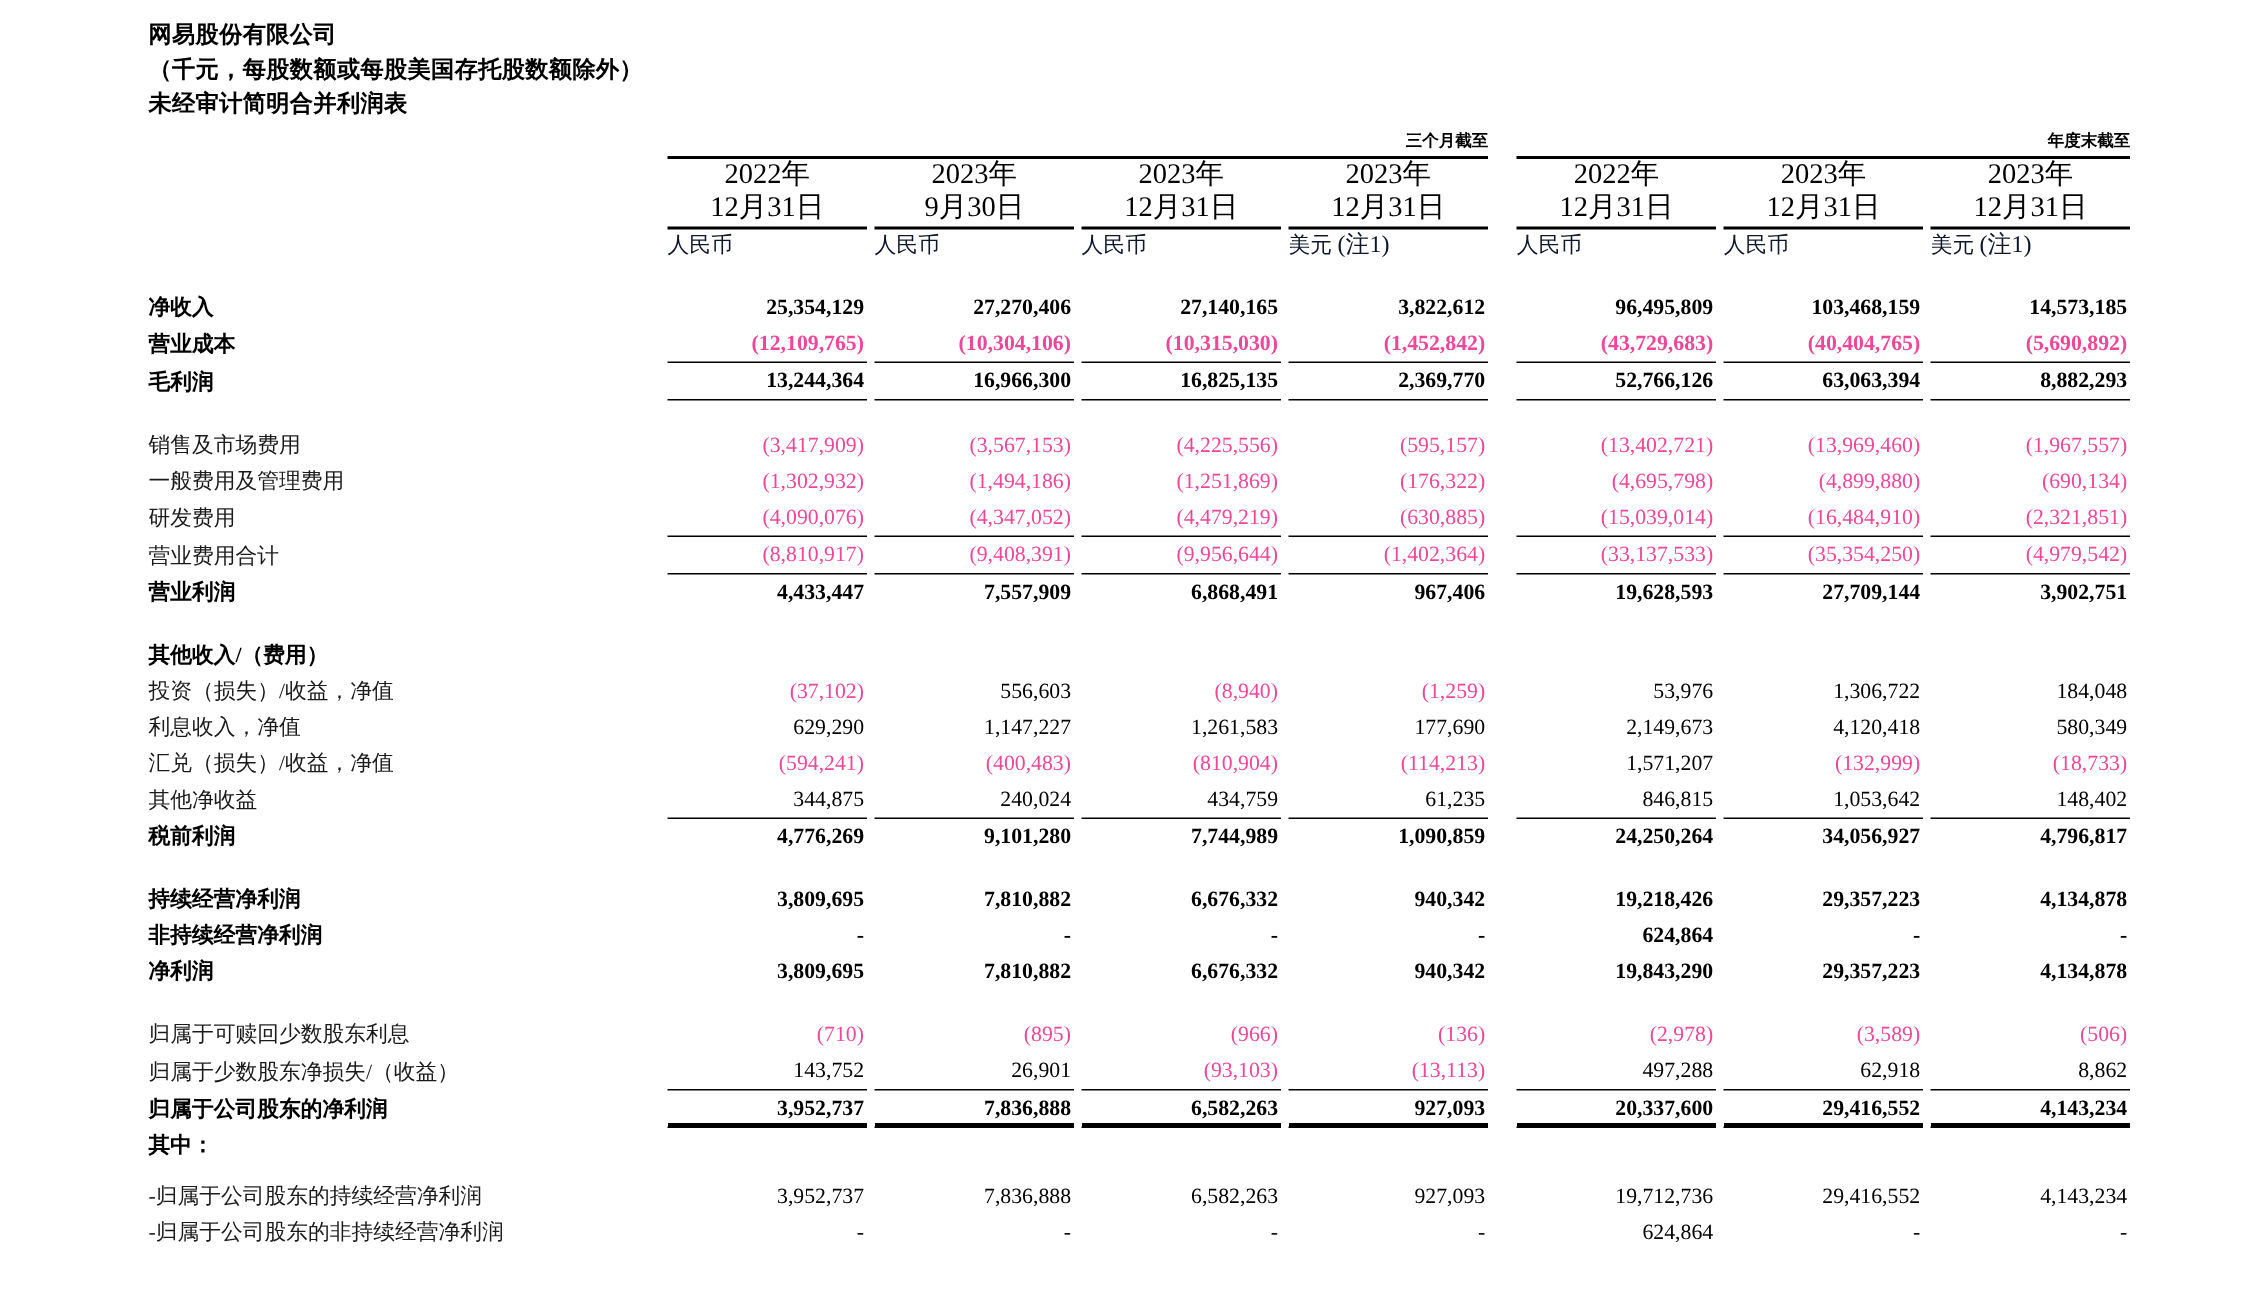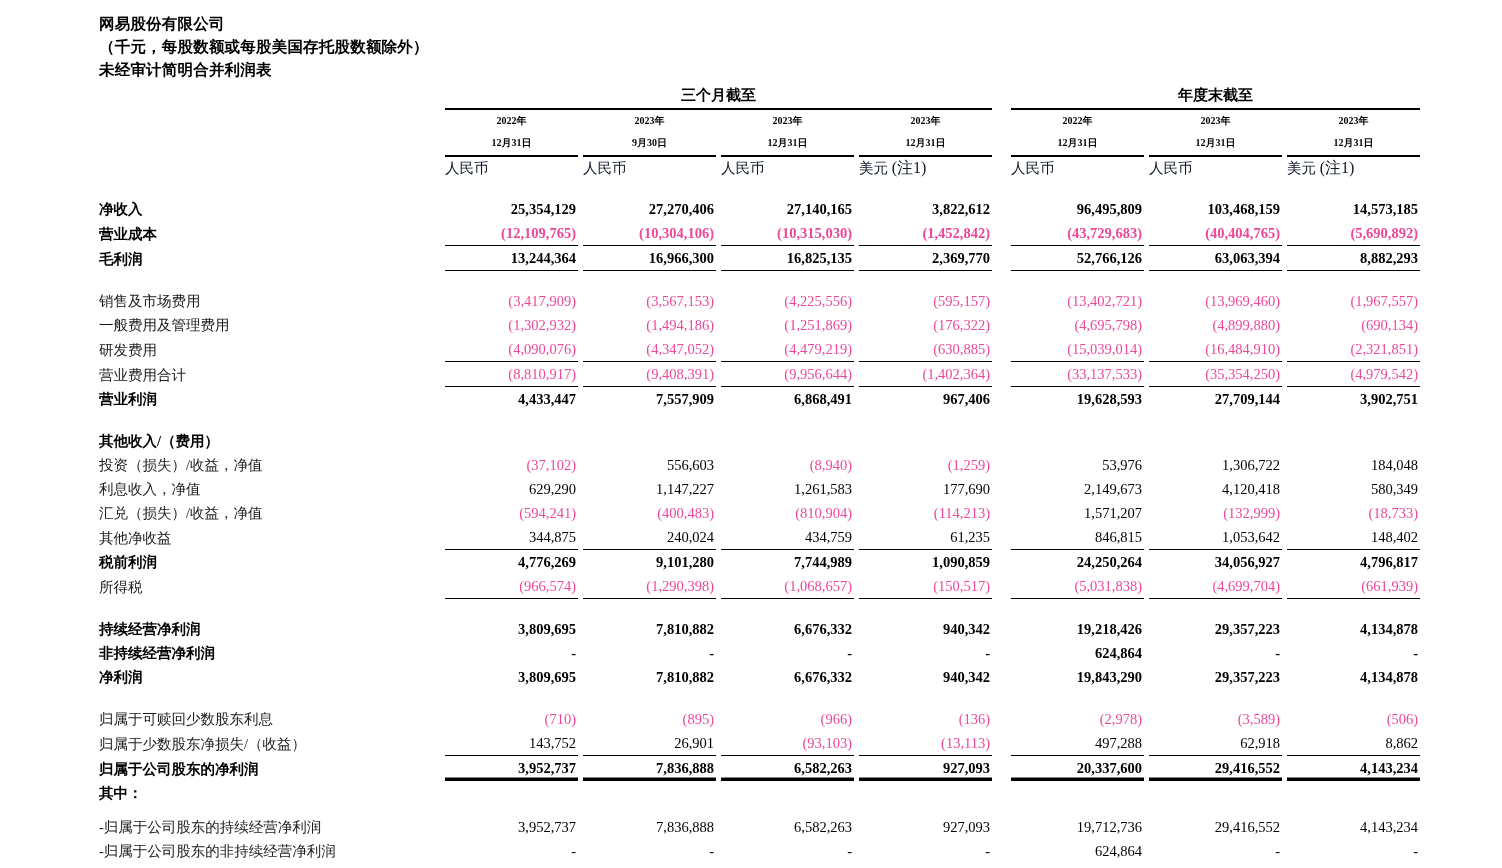--- a/index.html
+++ b/index.html
@@ -53,40 +53,40 @@
 
   td, th {
     padding: 0;
     margin: 0;
     vertical-align: bottom;
     font-weight: normal;
   }
 
   
   .grp {
-    text-align: center;
+    text-align: right;
     font-weight: bold;
-    font-size: 15px;
+    font-size: 11px;
     padding-bottom: 2px;
     white-space: nowrap;
   }
   .grp-rule-cell {
     height: 3px;
     padding: 0;
   }
   .rule-thick {
     height: 0;
     border-top: 2px solid #000;
   }
 
   
   .dhdr {
     text-align: center;
-    font-weight: bold;
-    font-size: 10px;
+    font-weight: normal;
+    font-size: 19px;
     line-height: 22px;
     white-space: nowrap;
   }
   .curr {
     text-align: left;
     font-size: 14.5px;
     line-height: 21px;
     color: #0f172a;
     white-space: nowrap;
     font-weight: normal;
@@ -484,36 +484,20 @@
           <td class="r-num bold tb-single">7,744,989</td>
           <td></td>
           <td class="r-num bold tb-single">1,090,859</td>
           <td></td>
           <td class="r-num bold tb-single">24,250,264</td>
           <td></td>
           <td class="r-num bold tb-single">34,056,927</td>
           <td></td>
           <td class="r-num bold tb-single">4,796,817</td>
         </tr>
-        <tr class="row">
-          <td class="r-label">所得税</td>
-          <td class="r-num bb-single neg">(966,574)</td>
-          <td></td>
-          <td class="r-num bb-single neg">(1,290,398)</td>
-          <td></td>
-          <td class="r-num bb-single neg">(1,068,657)</td>
-          <td></td>
-          <td class="r-num bb-single neg">(150,517)</td>
-          <td></td>
-          <td class="r-num bb-single neg">(5,031,838)</td>
-          <td></td>
-          <td class="r-num bb-single neg">(4,699,704)</td>
-          <td></td>
-          <td class="r-num bb-single neg">(661,939)</td>
-        </tr>
         <tr class="spacer">
           <td colspan="14"></td>
         </tr>
         <tr class="row">
           <td class="r-label bold">持续经营净利润</td>
           <td class="r-num bold">3,809,695</td>
           <td></td>
           <td class="r-num bold">7,810,882</td>
           <td></td>
           <td class="r-num bold">6,676,332</td>

